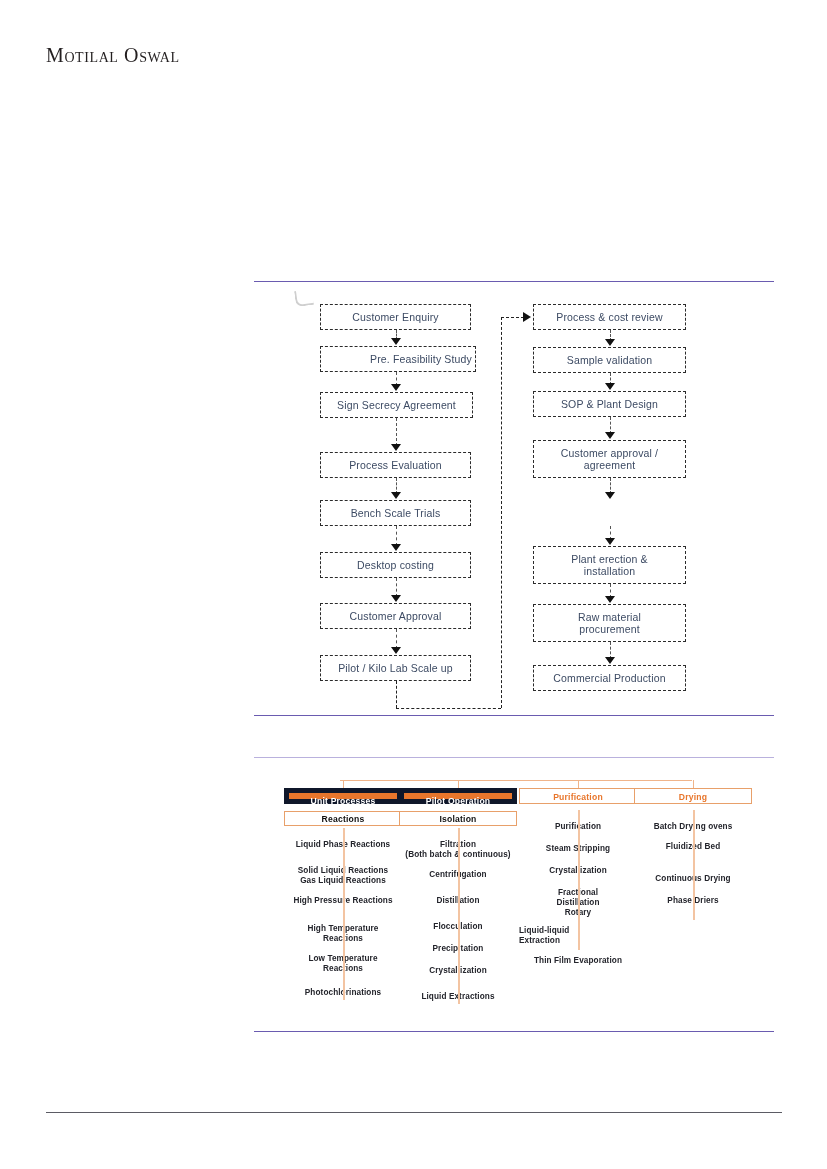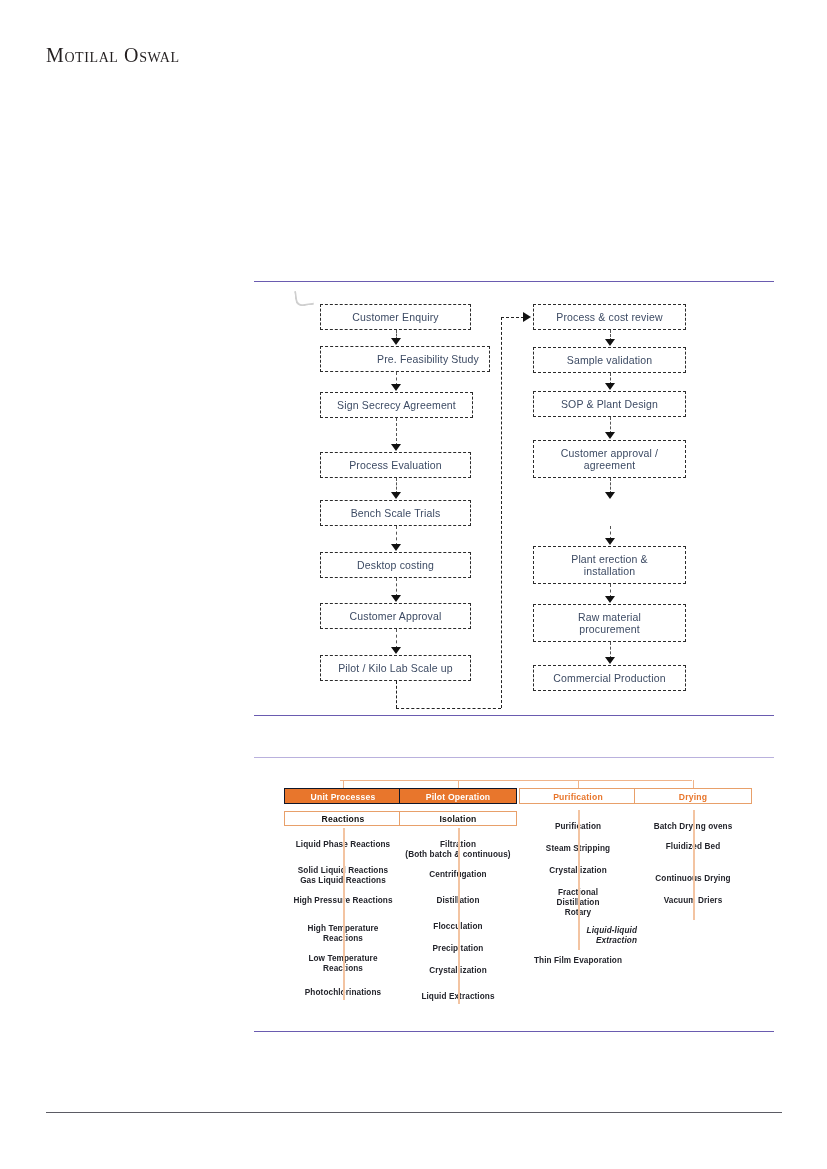--- a/index.html
+++ b/index.html
@@ -48,21 +48,21 @@
 
   
   .tree{position:absolute;left:254px;top:770px;width:520px;height:250px;}
   .bracket-h{position:absolute;left:86px;top:10px;width:352px;height:0;
              border-top:1.4px solid #f0b48a;}
   .bracket-stem{position:absolute;width:0;border-left:1.4px solid #f0b48a;}
 
   .col{position:absolute;top:18px;width:118px;text-align:center;}
   .col .hdr{box-sizing:border-box;height:16px;line-height:16px;
             font-size:8.6px;font-weight:bold;letter-spacing:.2px;}
-  .hdr.solid{background:#e8762c;color:#ffffff;border:1px solid #0f172a;}
+  .hdr.solid{background:#e8762c;color:#ffffff;border:5px solid #0f172a;}
   .hdr.outline{background:#ffffff;color:#e8762c;border:1px solid #e8a06a;}
   .sub{box-sizing:border-box;margin-top:7px;height:15px;line-height:15px;
        background:#ffffff;border:1px solid #e8a06a;
        font-size:8.6px;font-weight:bold;color:#111;letter-spacing:.2px;}
 
   .spine{position:absolute;top:34px;width:0;border-left:2px solid #f3c4a2;}
 
   .items{position:relative;margin-top:10px;}
   .item{position:relative;font-size:8.2px;font-weight:bold;color:#23242b;
         line-height:1.22;letter-spacing:.1px;}
@@ -79,21 +79,21 @@
   <div class="rule light" style="top:757px;"></div>
   <div class="rule dark" style="top:1031px;"></div>
   <div class="footer-rule"></div>
 
   <div class="stray"></div>
 
   <div class="flow" id="flow">
       <div class="node" style="left: 320px; top: 304px; width: 151px; height: 26px;">Customer Enquiry</div>
       <div class="stem" style="left: 395.5px; top: 330px; height: 10px;"></div>
       <div class="arrow" style="left: 391px; top: 338px;"></div>
-      <div class="node" style="left: 320px; top: 346px; width: 170px; height: 26px; padding-left: 46px;">Pre. Feasibility Study</div>
+      <div class="node" style="left: 320px; top: 346px; width: 156px; height: 26px; padding-left: 46px;">Pre. Feasibility Study</div>
       <div class="stem" style="left: 395.5px; top: 372px; height: 14px;"></div>
       <div class="arrow" style="left: 391px; top: 384px;"></div>
       <div class="node" style="left: 320px; top: 392px; width: 153px; height: 26px;">Sign Secrecy  Agreement</div>
       <div class="stem" style="left: 395.5px; top: 418px; height: 28px;"></div>
       <div class="arrow" style="left: 391px; top: 444px;"></div>
       <div class="node" style="left: 320px; top: 452px; width: 151px; height: 26px;">Process Evaluation</div>
       <div class="stem" style="left: 395.5px; top: 478px; height: 16px;"></div>
       <div class="arrow" style="left: 391px; top: 492px;"></div>
       <div class="node" style="left: 320px; top: 500px; width: 151px; height: 26px;">Bench Scale Trials</div>
       <div class="stem" style="left: 395.5px; top: 526px; height: 20px;"></div>
@@ -165,31 +165,31 @@
       </div>
       <div class="spine" style="left: 204px; top: 58px; height: 176px;"></div>
       <div class="bracket-stem" style="left: 324px; top: 10px; height: 9px;"></div>
       <div class="col" style="left: 265px;">
         <div class="hdr outline">Purification</div>
         <div class="items" style="margin-top: 18px; height: 190px;">
           <div class="item" style="position: absolute; left: 0px; right: 0px; top: 0px; text-align: center;">Purification</div>
           <div class="item" style="position: absolute; left: 0px; right: 0px; top: 22px; text-align: center;">Steam Stripping</div>
           <div class="item" style="position: absolute; left: 0px; right: 0px; top: 44px; text-align: center;">Crystallization</div>
           <div class="item" style="position: absolute; left: 0px; right: 0px; top: 66px; text-align: center;">Fractional<br>Distillation<br>Rotary</div>
-          <div class="item" style="position: absolute; left: 0px; right: 0px; top: 104px; text-align: right; font-style: italic;">Liquid-liquid<br>Extraction</div>
+          <div class="item" style="position: absolute; left: 0px; right: 0px; top: 104px; text-align: left;">Liquid-liquid<br>Extraction</div>
           <div class="item" style="position: absolute; left: 0px; right: 0px; top: 134px; text-align: center;">Thin Film Evaporation</div>
         </div>
       </div>
       <div class="spine" style="left: 324px; top: 40px; height: 140px;"></div>
       <div class="bracket-stem" style="left: 439px; top: 10px; height: 9px;"></div>
       <div class="col" style="left: 380px;">
         <div class="hdr outline">Drying</div>
         <div class="items" style="margin-top: 18px; height: 190px;">
           <div class="item" style="position: absolute; left: 0px; right: 0px; top: 0px; text-align: center;">Batch Drying ovens</div>
           <div class="item" style="position: absolute; left: 0px; right: 0px; top: 20px; text-align: center;">Fluidized Bed</div>
           <div class="item" style="position: absolute; left: 0px; right: 0px; top: 52px; text-align: center;">Continuous Drying</div>
-          <div class="item" style="position: absolute; left: 0px; right: 0px; top: 74px; text-align: center;">Vacuum Driers</div>
+          <div class="item" style="position: absolute; left: 0px; right: 0px; top: 74px; text-align: center;">Phase Driers</div>
         </div>
       </div>
       <div class="spine" style="left: 439px; top: 40px; height: 110px;"></div>
     </div>
 
 </div>
 
 </body></html>

